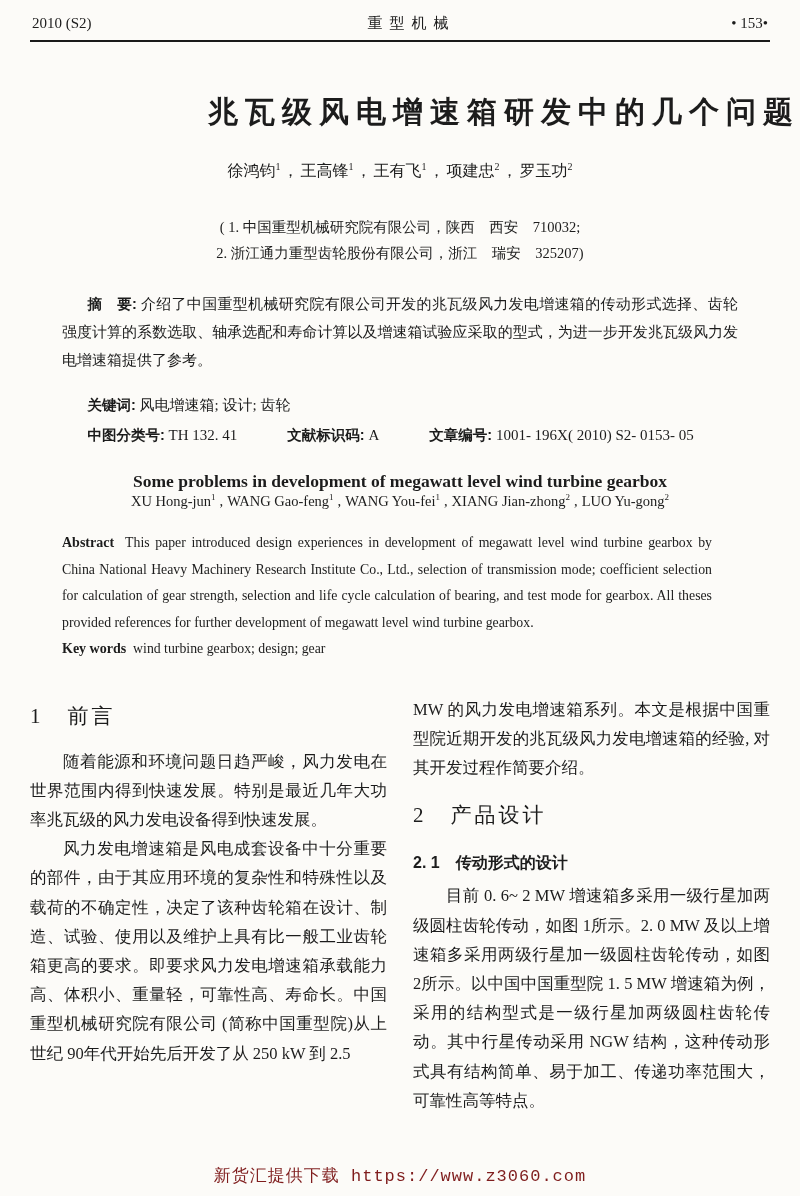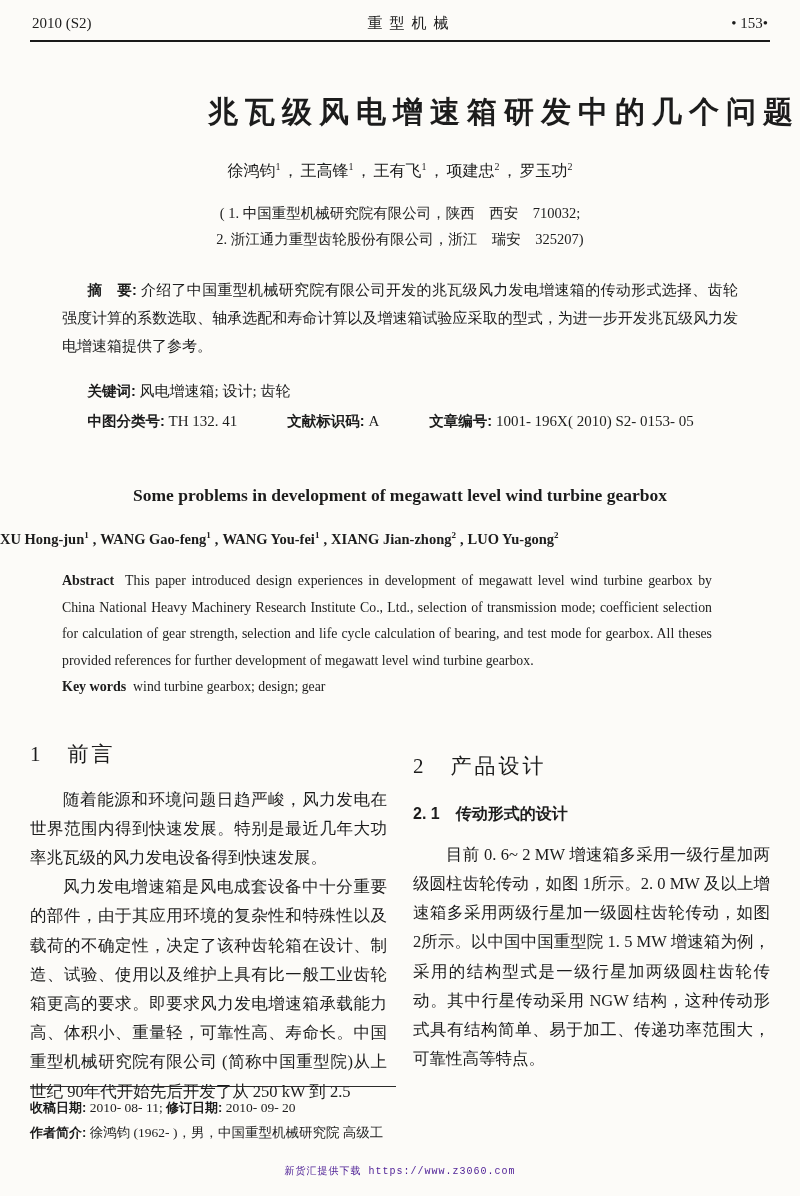--- a/index.html
+++ b/index.html
@@ -36,21 +36,21 @@
     letter-spacing: 7px;
   }
   .cn-authors {
     margin-top: 28px;
     text-align: center;
     font-size: 16px;
   }
   .cn-authors sup { font-size: 10px; }
   .cn-authors .sep { padding: 0 2px; }
   .cn-affil {
-    margin-top: 18px;
+    margin-top: 32px;
     text-align: center;
     font-size: 14.5px;
     line-height: 26px;
   }
   
   .cn-abs-block {
     margin: 24px 62px 0 62px;
     font-size: 15px;
     line-height: 28px;
     text-align: justify;
@@ -64,30 +64,28 @@
   .cn-keywords { padding-left: 1.7em; margin-top: 17px; }
   .cn-class {
     padding-left: 1.7em;
     margin-top: 2px;
     display: flex;
     gap: 50px;
     white-space: nowrap;
   }
   
   .en-title {
-    margin-top: 50px;
+    margin-top: 22px;
     text-align: center;
     font-size: 17.5px;
     font-weight: 700;
   }
   .en-authors {
-    margin-top: 24px;
-    text-align: left;
+    text-align: center;
     font-size: 14.5px;
-    font-weight: bold;
   }
   .en-authors sup { font-size: 9px; }
   .en-authors .sep { padding: 0 4px; }
   .en-affil {
     margin-top: 12px;
     text-align: center;
     font-size: 13.5px;
     line-height: 26px;
   }
   .en-abs-block {
@@ -112,21 +110,21 @@
     font-weight: 500;
     letter-spacing: 3px;
     line-height: 30px;
   }
   .col .h-sec1 { margin: 6px 0 16px 0; }
   .col .h-sec2 { margin: 18px 0 18px 0; }
   .col h3 {
     font-family: "Liberation Sans", "DejaVu Sans", sans-serif;
     font-size: 16px;
     font-weight: 700;
-    margin: 0 0 12px 0;
+    margin: 0 0 4px 0;
   }
   .col p.ind { text-indent: 2em; }
   
   .footnote {
     position: absolute;
     left: 30px;
     top: 1086px;
     width: 366px;
     border-top: 1.5px solid #2a2a2a;
     padding-top: 8px;
@@ -139,22 +137,22 @@
     font-size: 13px;
   }
   
   .watermark {
     position: absolute;
     left: 0;
     top: 1164px;
     width: 100%;
     text-align: center;
     font-family: "Liberation Mono", "DejaVu Sans Mono", monospace;
-    font-size: 10px;
-    color: #4c1d95;
+    font-size: 17px;
+    color: #7f1d1d;
     letter-spacing: 1px;
   }
 </style>
 </head>
 <body>
 
 <div class="page">
 
   <div class="header">
     <span>2010 (S2)</span>
@@ -196,27 +194,24 @@
     <p><b>Key words</b>&nbsp; <span>wind turbine gearbox; design; gear</span></p>
   </div>
 
   <div class="columns">
     <div class="col">
       <h2 class="h-sec1">1　前言</h2>
       <p class="ind">随着能源和环境问题日趋严峻，风力发电在世界范围内得到快速发展。特别是最近几年大功率兆瓦级的风力发电设备得到快速发展。</p>
       <p class="ind">风力发电增速箱是风电成套设备中十分重要的部件，由于其应用环境的复杂性和特殊性以及载荷的不确定性，决定了该种齿轮箱在设计、制造、试验、使用以及维护上具有比一般工业齿轮箱更高的要求。即要求风力发电增速箱承载能力高、体积小、重量轻，可靠性高、寿命长。中国重型机械研究院有限公司 (简称中国重型院)从上世纪 90年代开始先后开发了从 250 kW 到 2.5</p>
     </div>
     <div class="col">
+      <p>MW 的风力发电增速箱系列。本文是根据中国重型院近期开发的兆瓦级风力发电增速箱的经验, 对其开发过程作简要介绍。</p>
       <h2 class="h-sec2">2　产品设计</h2>
       <h3>2. 1　传动形式的设计</h3>
       <p class="ind">目前 0. 6~ 2 MW 增速箱多采用一级行星加两级圆柱齿轮传动，如图 1所示。2. 0 MW 及以上增速箱多采用两级行星加一级圆柱齿轮传动，如图 2所示。以中国中国重型院 1. 5 MW 增速箱为例，采用的结构型式是一级行星加两级圆柱齿轮传动。其中行星传动采用 NGW 结构，这种传动形式具有结构简单、易于加工、传递功率范围大，可靠性高等特点。</p>
 
     </div>
   </div>
 
-  <div class="footnote">
-    <div><b>收稿日期:</b> <span>2010- 08- 11;</span> <b>修订日期:</b> <span>2010- 09- 20</span></div>
-    <div><b>作者简介:</b> <span>徐鸿钧 (1962- )，男，中国重型机械研究院 高级工</span></div>
-  </div>
 
   <div class="watermark">新货汇提供下载 https://www.z3060.com</div>
 
 </div>
 
 </body></html>

